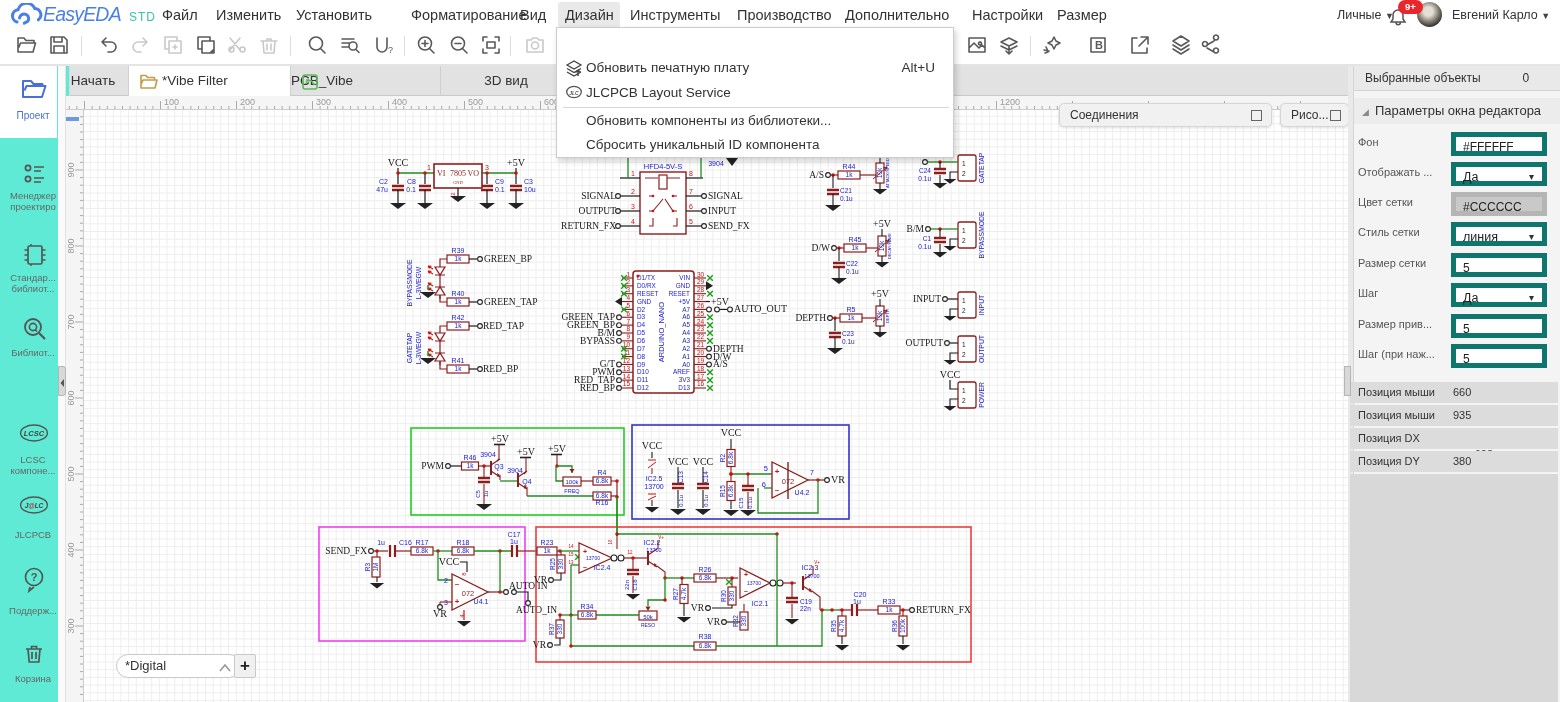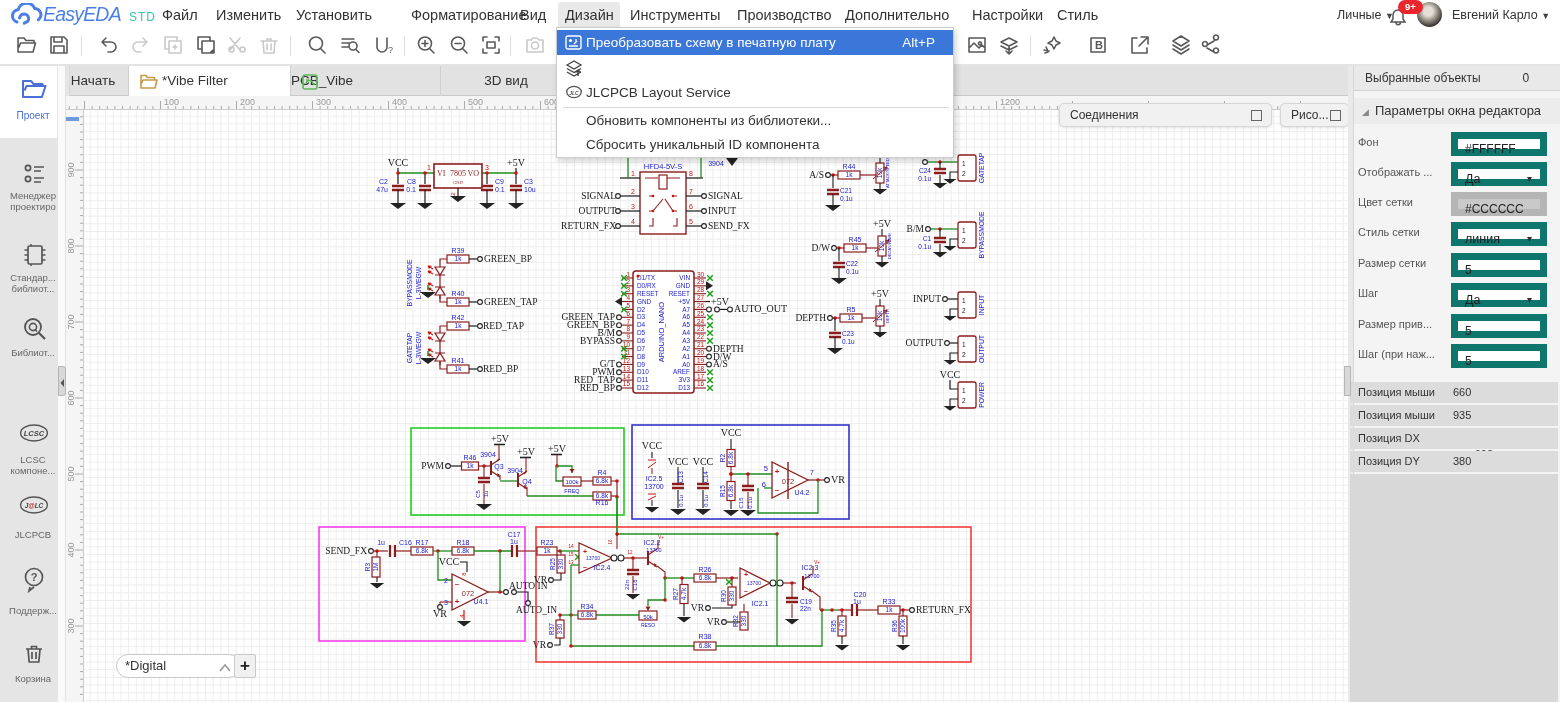--- a/index.html
+++ b/index.html
@@ -5,26 +5,26 @@
 html,body{width:1560px;height:702px;overflow:hidden;background:#fff;
  font-family:"Liberation Sans",sans-serif;}
 .abs{position:absolute;}
 #top{position:absolute;left:0;top:0;width:1560px;height:30px;background:#fff;}
 .menu{position:absolute;top:0;height:30px;line-height:30px;font-size:14.5px;color:#333;text-align:center;}
 #toolbar{position:absolute;left:0;top:30px;width:1560px;height:34px;background:#fff;}
 .tbi{position:absolute;top:3px;width:26px;height:26px;}
 .tsep{position:absolute;top:6px;width:1px;height:20px;background:#ddd;}
 #tabbar{position:absolute;left:58px;top:66px;width:1290px;height:30px;background:#e2e2e2;border-bottom:1px solid #c9c9c9;}
 .tab{position:absolute;top:0;height:30px;line-height:30px;font-size:13.5px;color:#333;border-right:1px solid #cfcfcf;}
-#sidebar{position:absolute;left:0;top:66px;width:70px;height:636px;background:#e5e5e5;border-right:1px solid #d9d9d9;}
+#sidebar{position:absolute;left:0;top:66px;width:70px;height:636px;background:#5eead4;border-right:1px solid #d9d9d9;}
 .sbi{position:absolute;left:4px;width:58px;text-align:center;color:#555;}
 .sbl{font-size:9.5px;color:#666;line-height:10.5px;}
 #rp{position:absolute;left:1348px;top:66px;width:212px;height:636px;background:#f4f4f4;}
 .rlab{position:absolute;left:10px;font-size:11px;color:#555;}
-.rin{position:absolute;left:103px;width:96px;height:24px;border:7px solid #0f766e;background:#fff;font-size:12px;color:#222;line-height:20px;padding-left:7px;}
+.rin{position:absolute;left:103px;width:96px;height:24px;border:5px solid #0f766e;background:#fff;font-size:12px;color:#222;line-height:20px;padding-left:7px;}
 .rrow{position:absolute;left:2px;width:208px;height:21px;background:#dcdcdc;font-size:11px;color:#333;line-height:21px;}
 #menu-dd{position:absolute;left:556px;top:27px;width:398px;height:131px;background:#fff;border:1px solid #ccc;box-shadow:2px 3px 6px rgba(0,0,0,.18);z-index:50;}
 .ddi{position:absolute;left:0;width:396px;height:25px;font-size:13.5px;color:#333;line-height:25px;}
 .canvas-grid{position:absolute;left:84px;top:110px;width:1264px;height:592px;background:#fff;
  background-image:linear-gradient(#ededed 1px,transparent 1px),linear-gradient(90deg,#ededed 1px,transparent 1px);
  background-size:7.7px 7.7px;background-position:-2px -2px;}
 .panel-f{position:absolute;height:24px;background:#f1f1f1;border:1px solid #d6d6d6;border-radius:5px;
  box-shadow:0 1px 3px rgba(0,0,0,.12);font-size:12px;color:#333;line-height:22px;z-index:10;}
 .psq{position:absolute;top:6px;width:11px;height:11px;border:1.5px solid #666;}
 </style></head>
@@ -40,21 +40,21 @@
     <div class="menu" style="left:162px;">Файл</div>
     <div class="menu" style="left:216px;">Изменить</div>
     <div class="menu" style="left:296px;">Установить</div>
     <div class="menu" style="left:411px;">Форматирование</div>
     <div class="menu" style="left:520px;">Вид</div>
     <div class="menu" style="left:565px;">Дизайн</div>
     <div class="menu" style="left:630px;">Инструменты</div>
     <div class="menu" style="left:737px;">Производство</div>
     <div class="menu" style="left:845px;">Дополнительно</div>
     <div class="menu" style="left:972px;">Настройки</div>
-    <div class="menu" style="left:1057px;">Стиль</div>
+    <div class="menu" style="left:1057px;">Размер</div>
     <div class="menu" style="left:1337px;font-size:12.5px;">Личные <span style="font-size:9px;color:#444;">▼</span></div>
     <div class="abs" style="left:1388px;top:6px;"><svg width="20" height="20" viewBox="0 0 20 20" style="">
         <path d="M10 4 a5 5 0 0 1 5 5 v4 l2 3 h-14 l2 -3 v-4 a5 5 0 0 1 5-5z M8 16.5 a2.2 2.2 0 0 0 4.4 0" fill="none" stroke="#555" stroke-width="1.5"></path>
       </svg></div>
     <div class="abs" style="left:1398px;top:0px;width:25px;height:14px;background:#e8262b;border-radius:7px;color:#fff;font-size:9.5px;font-weight:bold;text-align:center;line-height:14px;z-index:5;">9+</div>
     <div class="abs" style="left:1417px;top:2px;width:25px;height:25px;border-radius:50%;background:radial-gradient(circle at 45% 38%, #e3ded6 0 22%, #8a8378 48%, #2f2d2a 75%);"></div>
     <div class="menu" style="left:1452px;font-size:12.5px;">Евгений Карло <span style="font-size:9px;color:#444;">▼</span></div>
   </div>
 <div id="toolbar">
     <div class="tbi" style="left:14px;"><svg width="24" height="24" viewBox="0 0 24 24" style="">
@@ -1031,33 +1031,33 @@
     <div class="rin" style="top:248px;">5</div>
     <div class="rlab" style="top:282px;">Шаг (при наж...</div>
     <div class="rin" style="top:278px;">5</div>
     <div class="rrow" style="top:316px;"><span style="margin-left:8px;">Позиция мыши</span><span style="position:absolute;left:103px;">660</span></div>
     <div class="rrow" style="top:339px;"><span style="margin-left:8px;">Позиция мыши</span><span style="position:absolute;left:103px;">935</span></div>
     <div class="rrow" style="top:362px;"><span style="margin-left:8px;">Позиция DX</span><span style="position:absolute;left:121px;margin-top:16px;">-608</span></div>
     <div class="rrow" style="top:385px;"><span style="margin-left:8px;">Позиция DY</span><span style="position:absolute;left:103px;">380</span></div>
     <div class="abs" style="left:2px;top:408px;width:208px;height:228px;background:#d8d8d8;"></div>
   </div>
 <div id="menu-dd">
-    <div class="ddi" style="top:2px;background:#3b76d9;color:#fff;">
-      <span style="position:absolute;left:29px;">Преобразовать схему в печатную плату</span>
-      <span style="position:absolute;right:18px;">Alt+P</span>
-    </div>
     <div class="abs" style="left:8px;top:7px;"><svg width="17" height="15" viewBox="0 0 17 15" style="">
         <rect x="1" y="1" width="15" height="13" rx="2" fill="none" stroke="#fff" stroke-width="1.4"></rect>
         <circle cx="5.5" cy="5.5" r="1.6" fill="#fff"></circle>
         <path d="M9 9 l3-3 M4 11 h9 M11 4 v3" stroke="#fff" stroke-width="1.3"></path>
       </svg></div>
     <div class="abs" style="left:8px;top:31px;"><svg width="18" height="18" viewBox="0 0 18 18" style="">
         <path d="M2 6 l7-4 7 4 -7 4z M2 9.5 l7 4 7-4 M2 13 l7 4 7-4" fill="none" stroke="#444" stroke-width="1.3"></path>
         <path d="M13 17 v-6 M13 11 l-2.5 2.5 M13 11 l2.5 2.5" stroke="#444" stroke-width="1.5" fill="none"></path>
       </svg></div>
+    <div class="ddi" style="top:27px;">
+      <span style="position:absolute;left:29px;">Обновить печатную плату</span>
+      <span style="position:absolute;right:18px;">Alt+U</span>
+    </div>
     <div class="abs" style="left:9px;top:33px;"></div>
     <div class="abs" style="left:9px;top:57px;"><svg width="16" height="14" viewBox="0 0 16 14" style="">
         <ellipse cx="8" cy="7" rx="7.3" ry="5.6" fill="none" stroke="#555" stroke-width="1.3"></ellipse>
         <text x="8" y="9.5" text-anchor="middle" font-size="5" font-style="italic" font-weight="bold" fill="#555">JLC</text>
       </svg></div>
     <div class="ddi" style="top:52px;">
       <span style="position:absolute;left:29px;">JLCPCB Layout Service</span>
     </div>
     <div class="abs" style="left:6px;top:79px;width:386px;height:1px;background:#d8d8d8;"></div>
     <div class="ddi" style="top:80px;">

